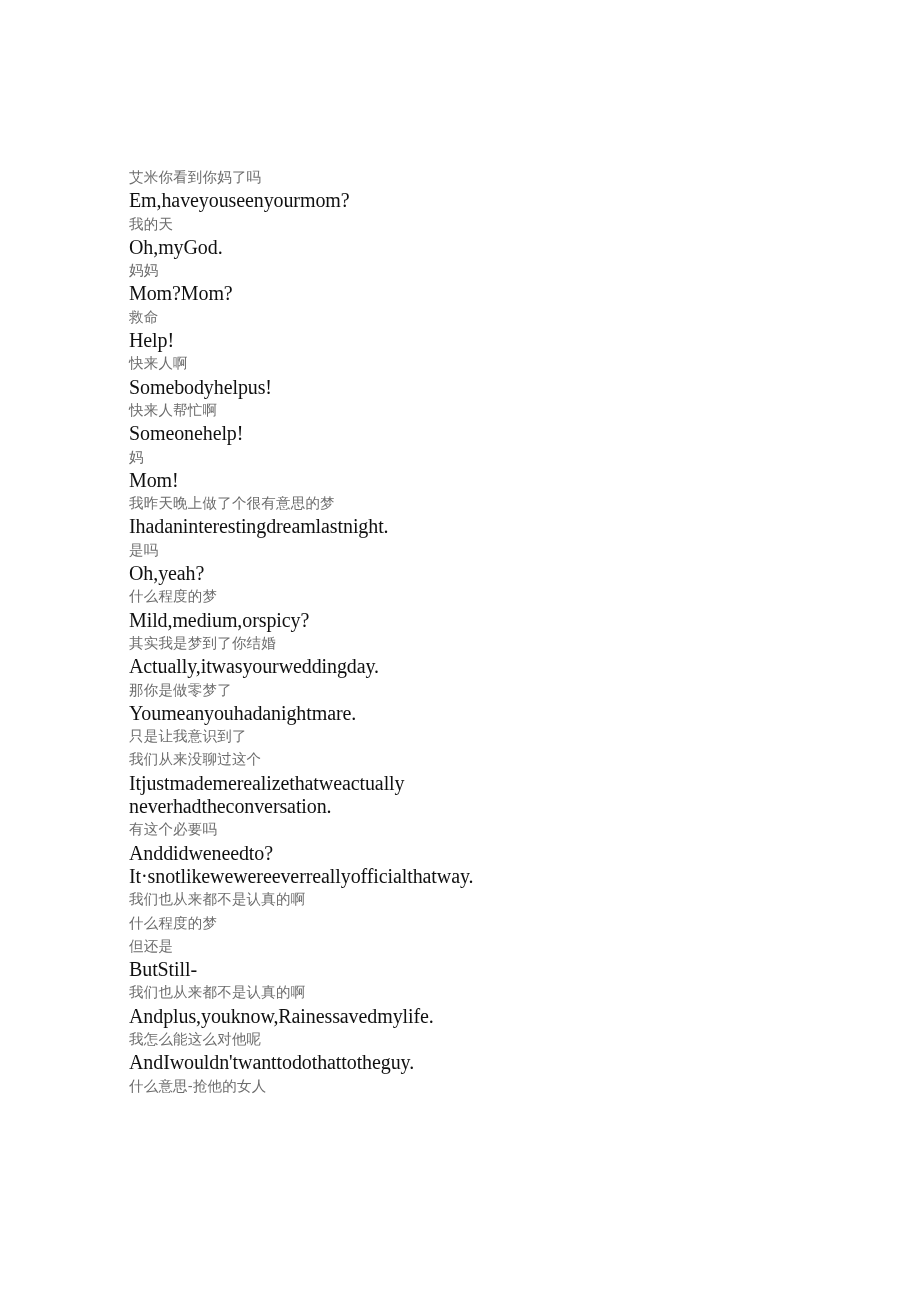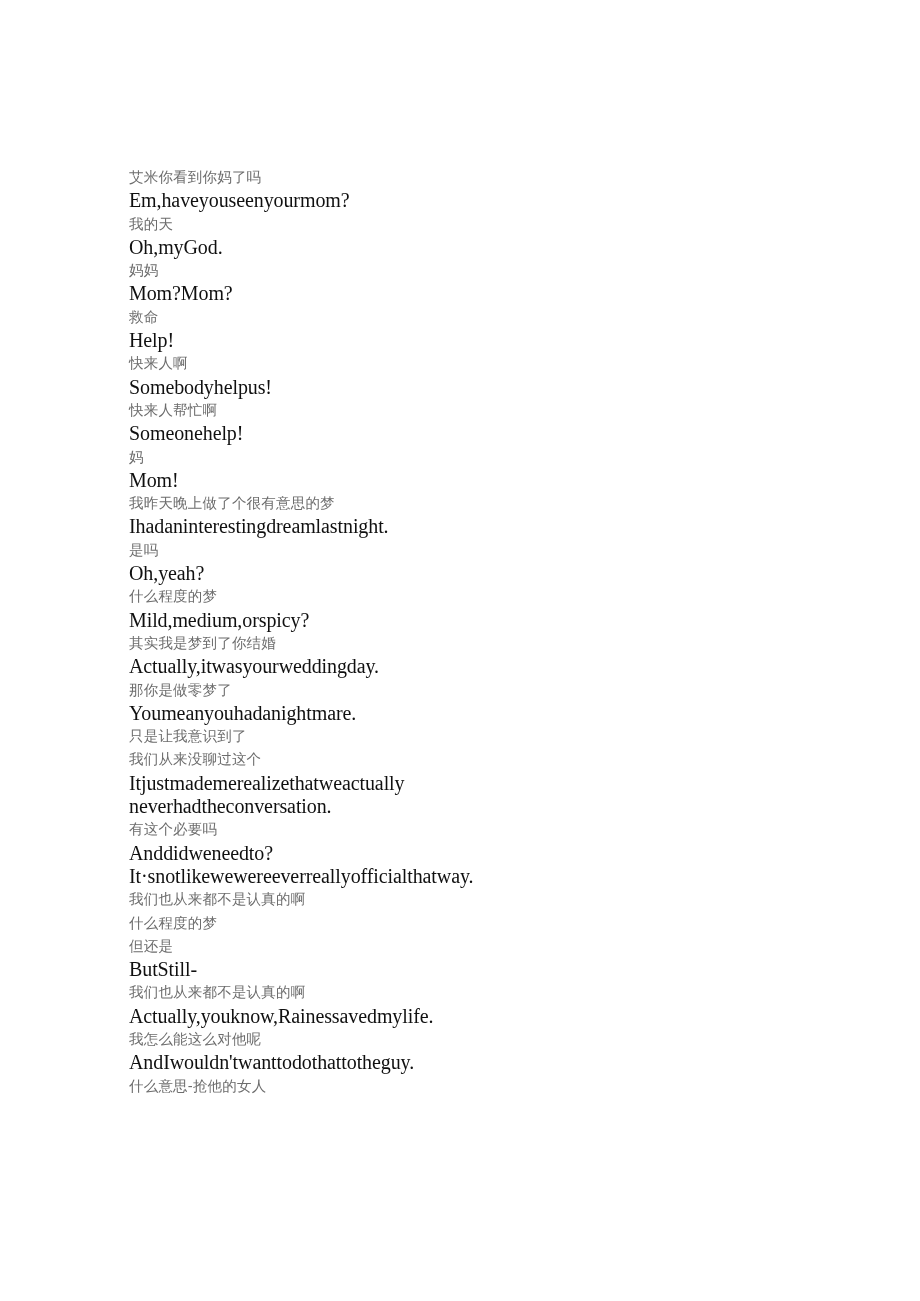--- a/index.html
+++ b/index.html
@@ -99,19 +99,19 @@
         <span class="line en">Itjustmademerealizethatweactually</span>
         <span class="line en">neverhadtheconversation.</span>
         <span class="line zh">有这个必要吗</span>
         <span class="line en">Anddidweneedto?</span>
         <span class="line en">It·snotlikewewereeverreallyofficialthatway.</span>
         <span class="line zh">我们也从来都不是认真的啊</span>
         <span class="line zh">什么程度的梦</span>
         <span class="line zh">但还是</span>
         <span class="line en">ButStill-</span>
         <span class="line zh">我们也从来都不是认真的啊</span>
-        <span class="line en">Actually,youknow,Rainessavedmylife.</span>
+        <span class="line en">Andplus,youknow,Rainessavedmylife.</span>
         <span class="line zh">我怎么能这么对他呢</span>
         <span class="line en">AndIwouldn'twanttodothattotheguy.</span>
         <span class="line zh">什么意思-抢他的女人</span>
       </div>
     </div>
 </div>
 
 </body></html>

